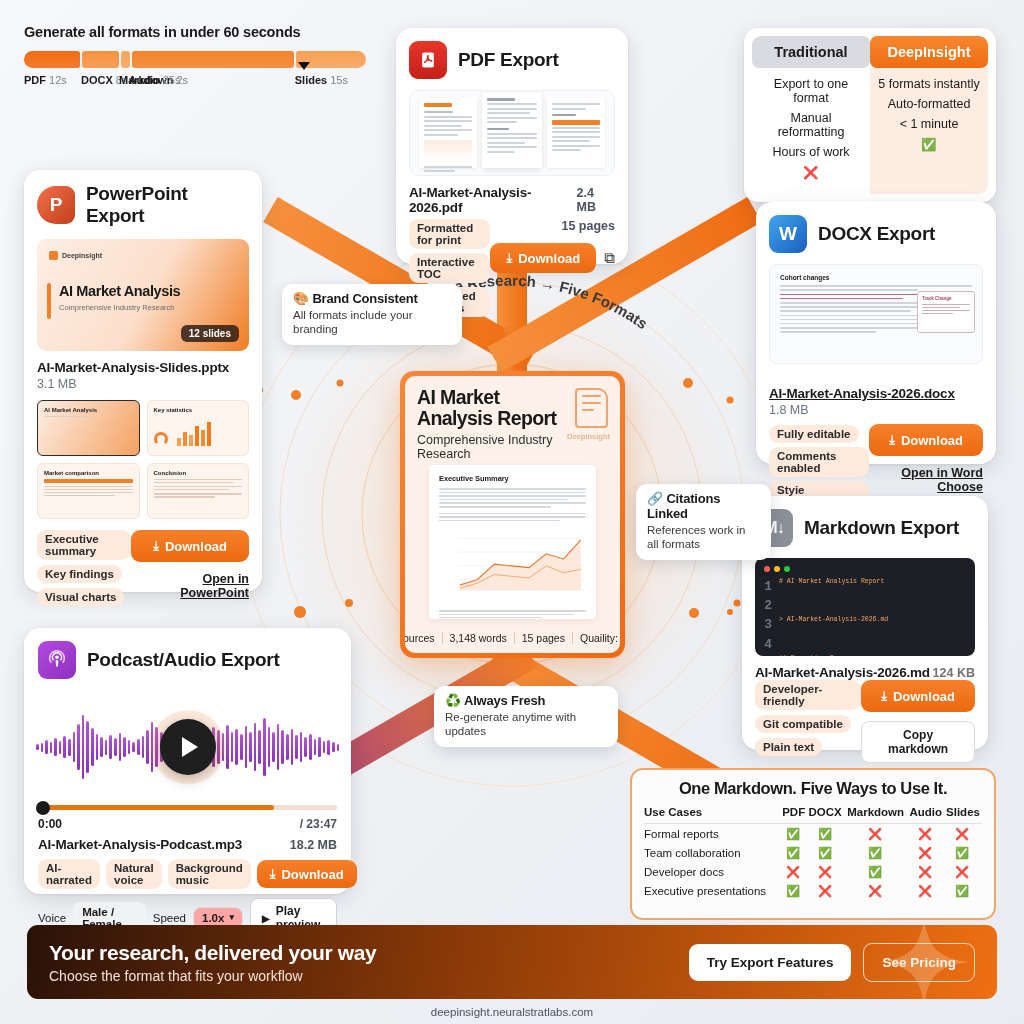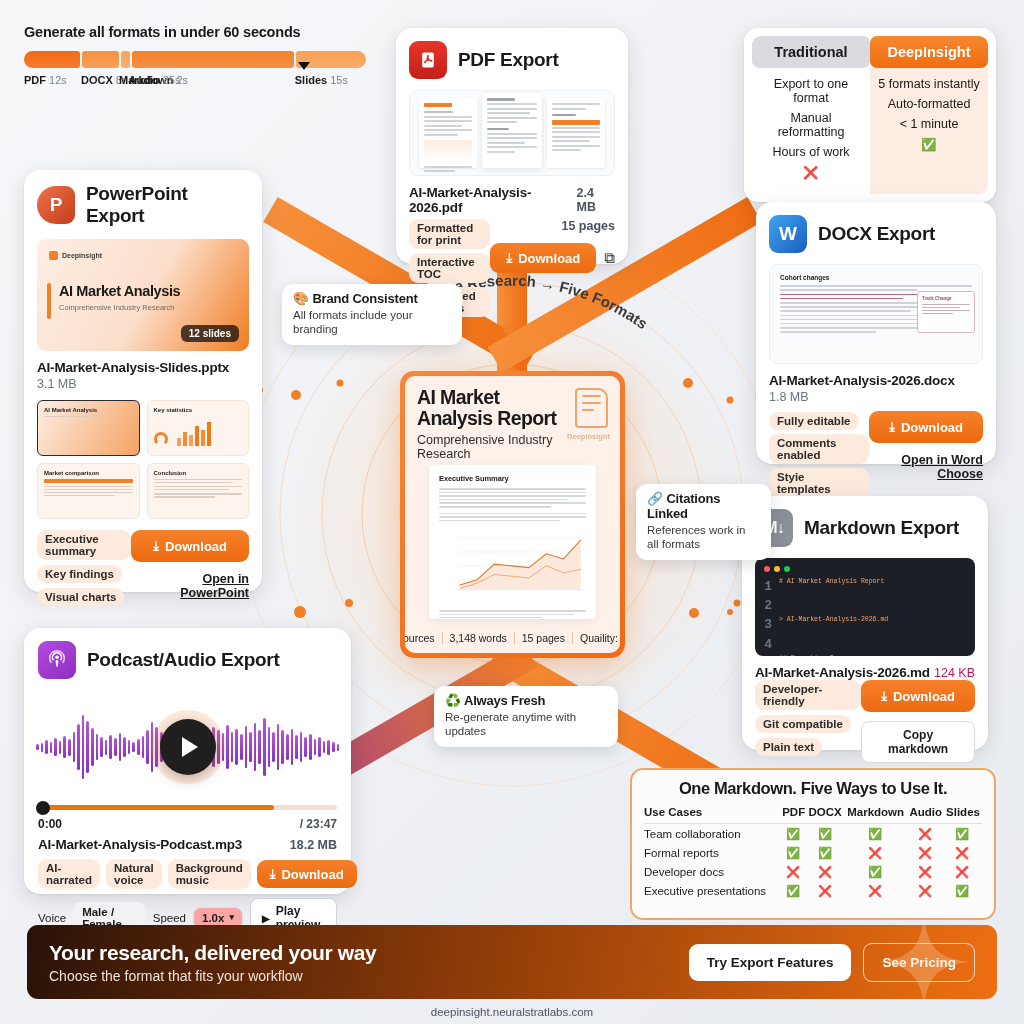--- a/index.html
+++ b/index.html
@@ -483,21 +483,21 @@
       <div class="ln" style="margin-top:3px"></div>
         <div class="ln" style="width:50%"></div>
       <div class="docx-cmt">
         <div class="ttl">Track Change</div>
         <div class="ln"></div>
           <div class="ln" style="width:80%"></div>
         <div class="ln" style="margin-top:2px"></div>
           <div class="ln" style="width:65%"></div>
       </div>
     </div>
-    <div class="filename" style="margin-top:9px;">AI-Market-Analysis-2026.docx</div>
+    <div class="filename" style="margin-top:22px;text-decoration:underline;">AI-Market-Analysis-2026.docx</div>
     <div class="meta" style="margin-top:2px;">1.8 MB</div>
     <div style="display:flex;justify-content:space-between;align-items:flex-start;margin-top:7px;">
       <div>
         <div class="pill">Fully editable</div><br>
         <div class="pill">Comments enabled</div><br>
         <div class="pill">Styie templates</div>
       </div>
       <div style="text-align:right;">
         <button class="btn-dl" style="padding:8px 20px;">
           <span>⤓</span>
@@ -537,21 +537,21 @@
             <span class="tx"></span>
           </div>
           <div class="md-line">
             <span class="no">5</span>
             <span class="tx">## Executive Summary</span>
           </div>
         </div>
     </div>
     <div style="display:flex;justify-content:space-between;align-items:baseline;margin-top:9px;">
       <div class="filename">AI-Market-Analysis-2026.md</div>
-      <div class="meta" style="color:#be185d;font-weight:400">124 KB</div>
+      <div class="meta" style="color:#737373;font-weight:700">124 KB</div>
     </div>
     <div style="display:flex;justify-content:space-between;align-items:flex-start;">
       <div>
         <div class="pill">Developer-friendly</div><br>
         <div class="pill">Git compatible</div><br>
         <div class="pill">Plain text</div>
       </div>
       <div style="text-align:right;">
         <button class="btn-dl" style="padding:8px 20px;">
           <span>⤓</span>
@@ -767,34 +767,34 @@
             <th>Use Cases</th>
             <th>PDF</th>
             <th>DOCX</th>
             <th>Markdown</th>
             <th>Audio</th>
             <th>Slides</th>
           </tr>
         </thead>
       <tbody id="mx-body">
           <tr>
+            <td>Formal reports</td>
+            <td class="yes">✅</td>
+            <td class="yes">✅</td>
+            <td class="no">❌</td>
+            <td class="no">❌</td>
+            <td class="no">❌</td>
+          </tr>
+          <tr>
             <td>Team collaboration</td>
             <td class="yes">✅</td>
             <td class="yes">✅</td>
             <td class="yes">✅</td>
             <td class="no">❌</td>
             <td class="yes">✅</td>
-          </tr>
-          <tr>
-            <td>Formal reports</td>
-            <td class="yes">✅</td>
-            <td class="yes">✅</td>
-            <td class="no">❌</td>
-            <td class="no">❌</td>
-            <td class="no">❌</td>
           </tr>
           <tr>
             <td>Developer docs</td>
             <td class="no">❌</td>
             <td class="no">❌</td>
             <td class="yes">✅</td>
             <td class="no">❌</td>
             <td class="no">❌</td>
           </tr>
           <tr>

